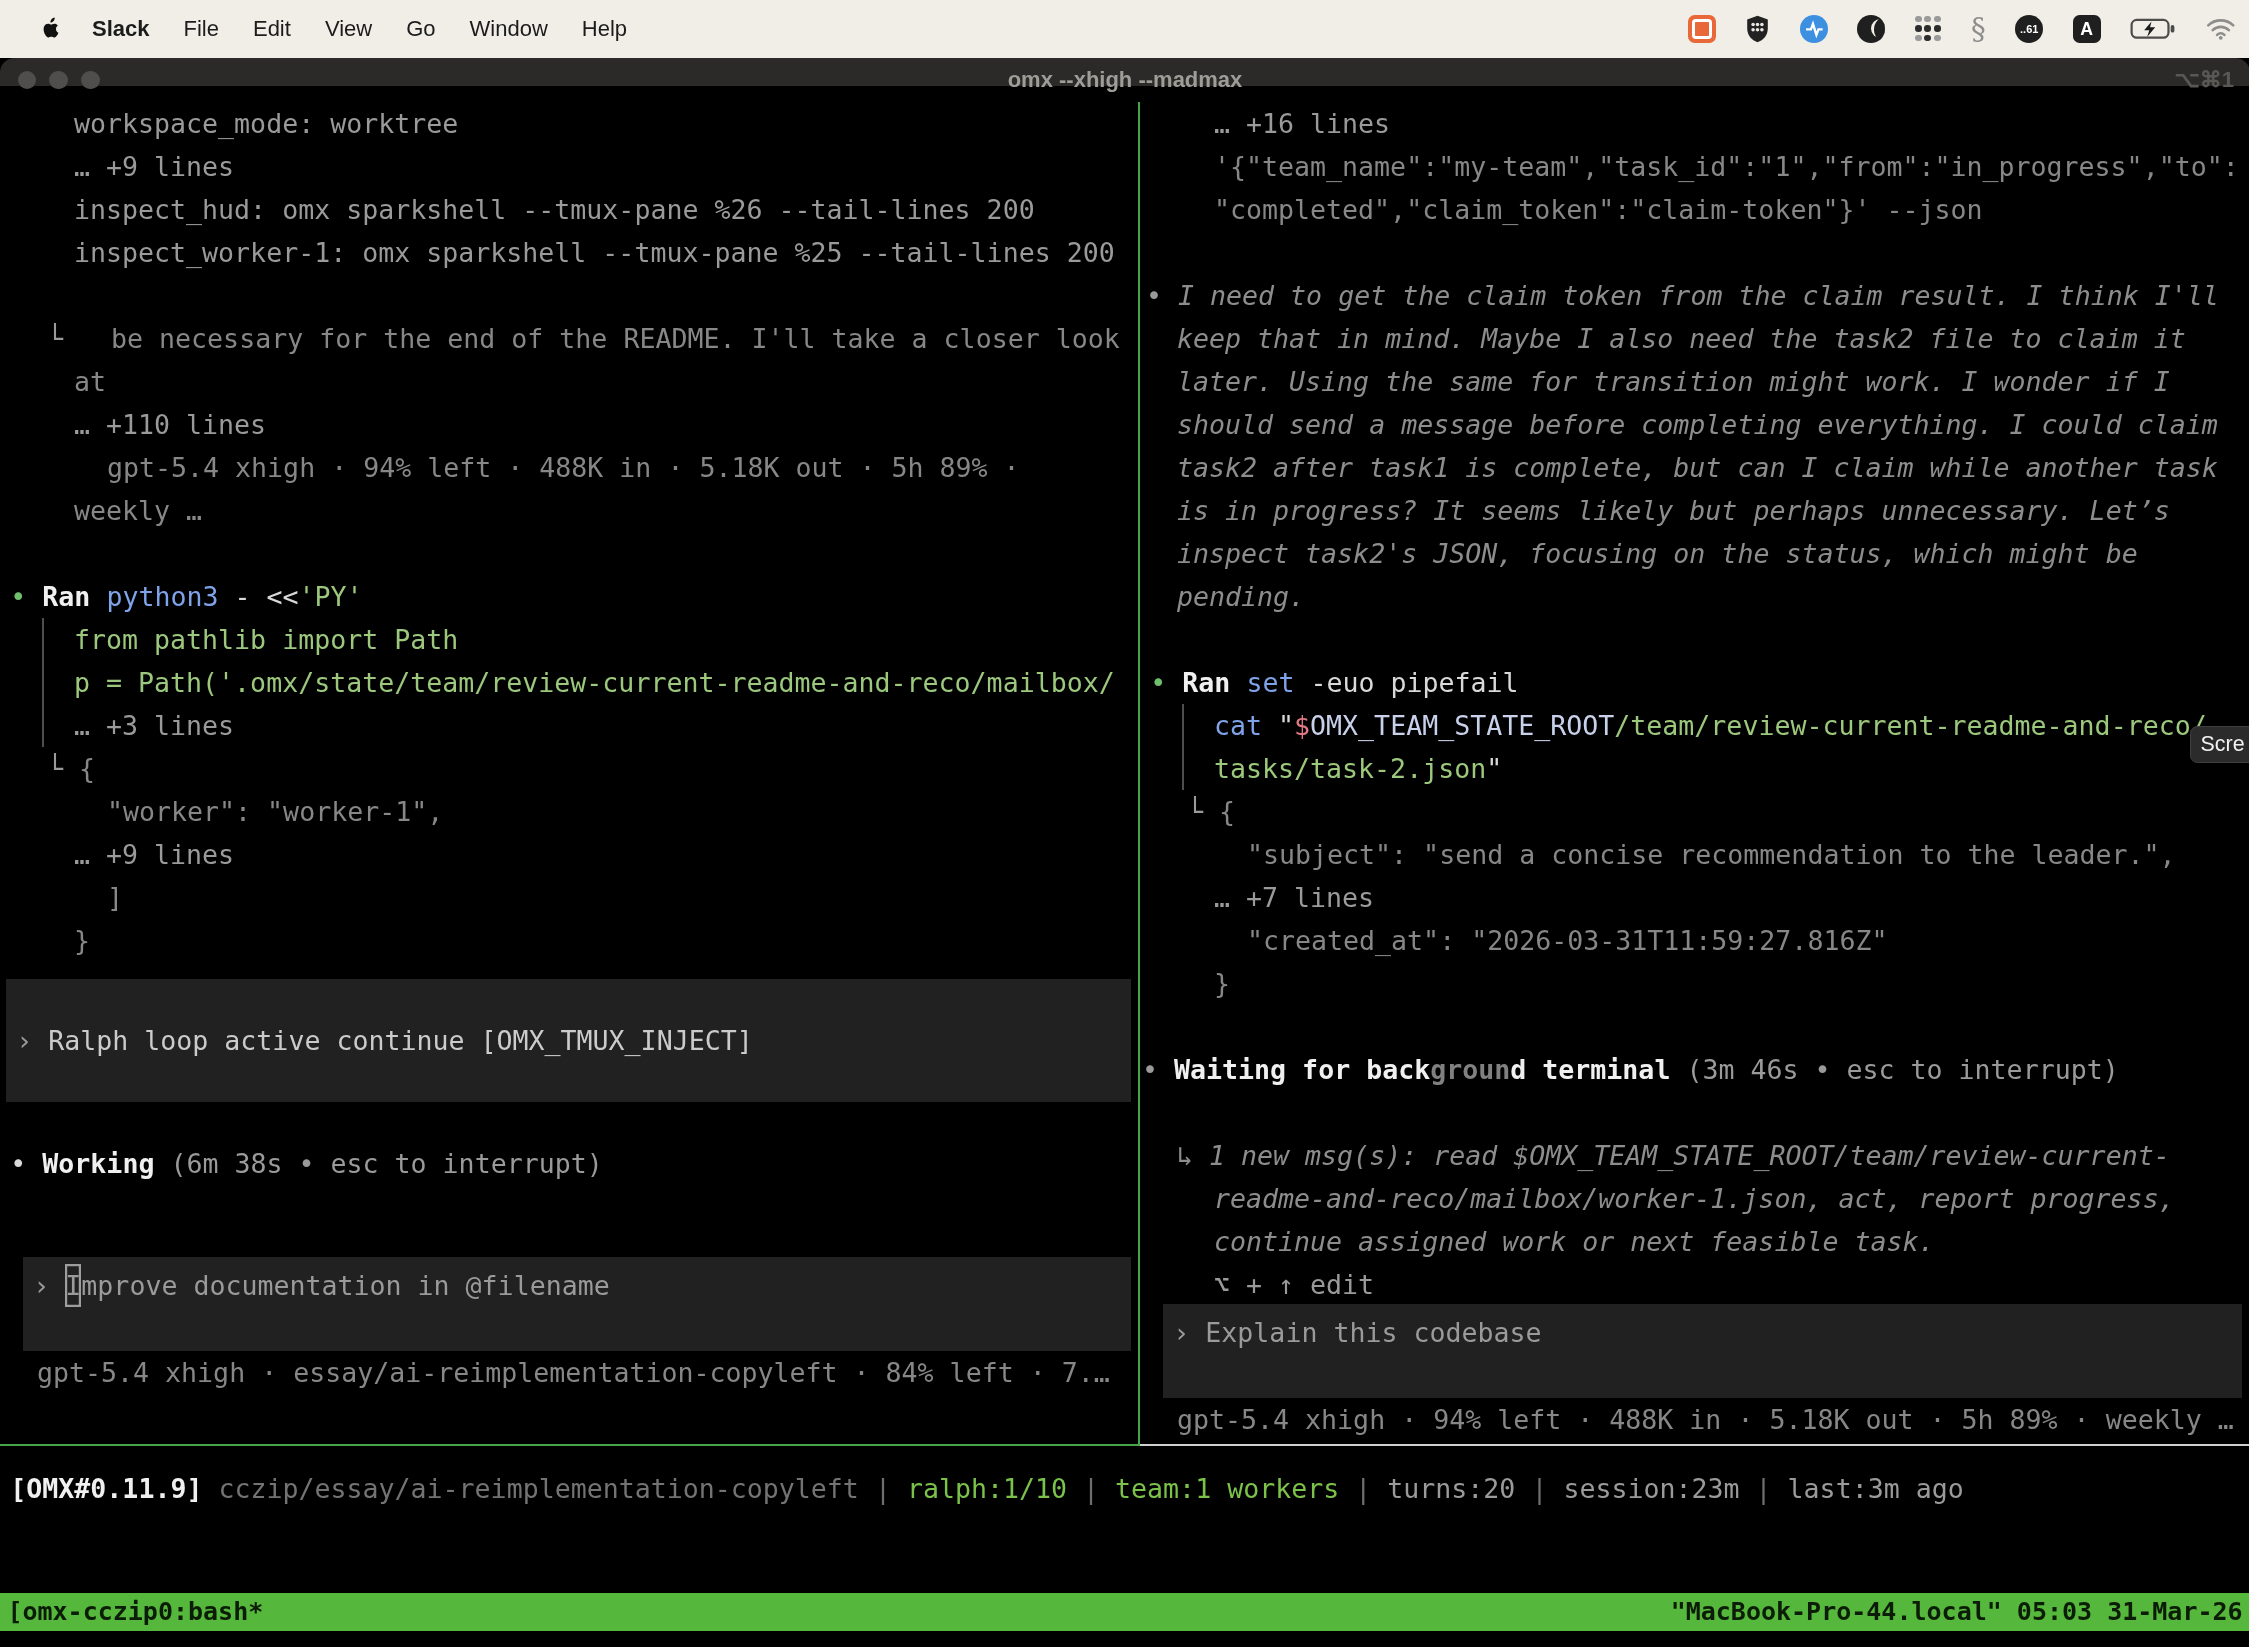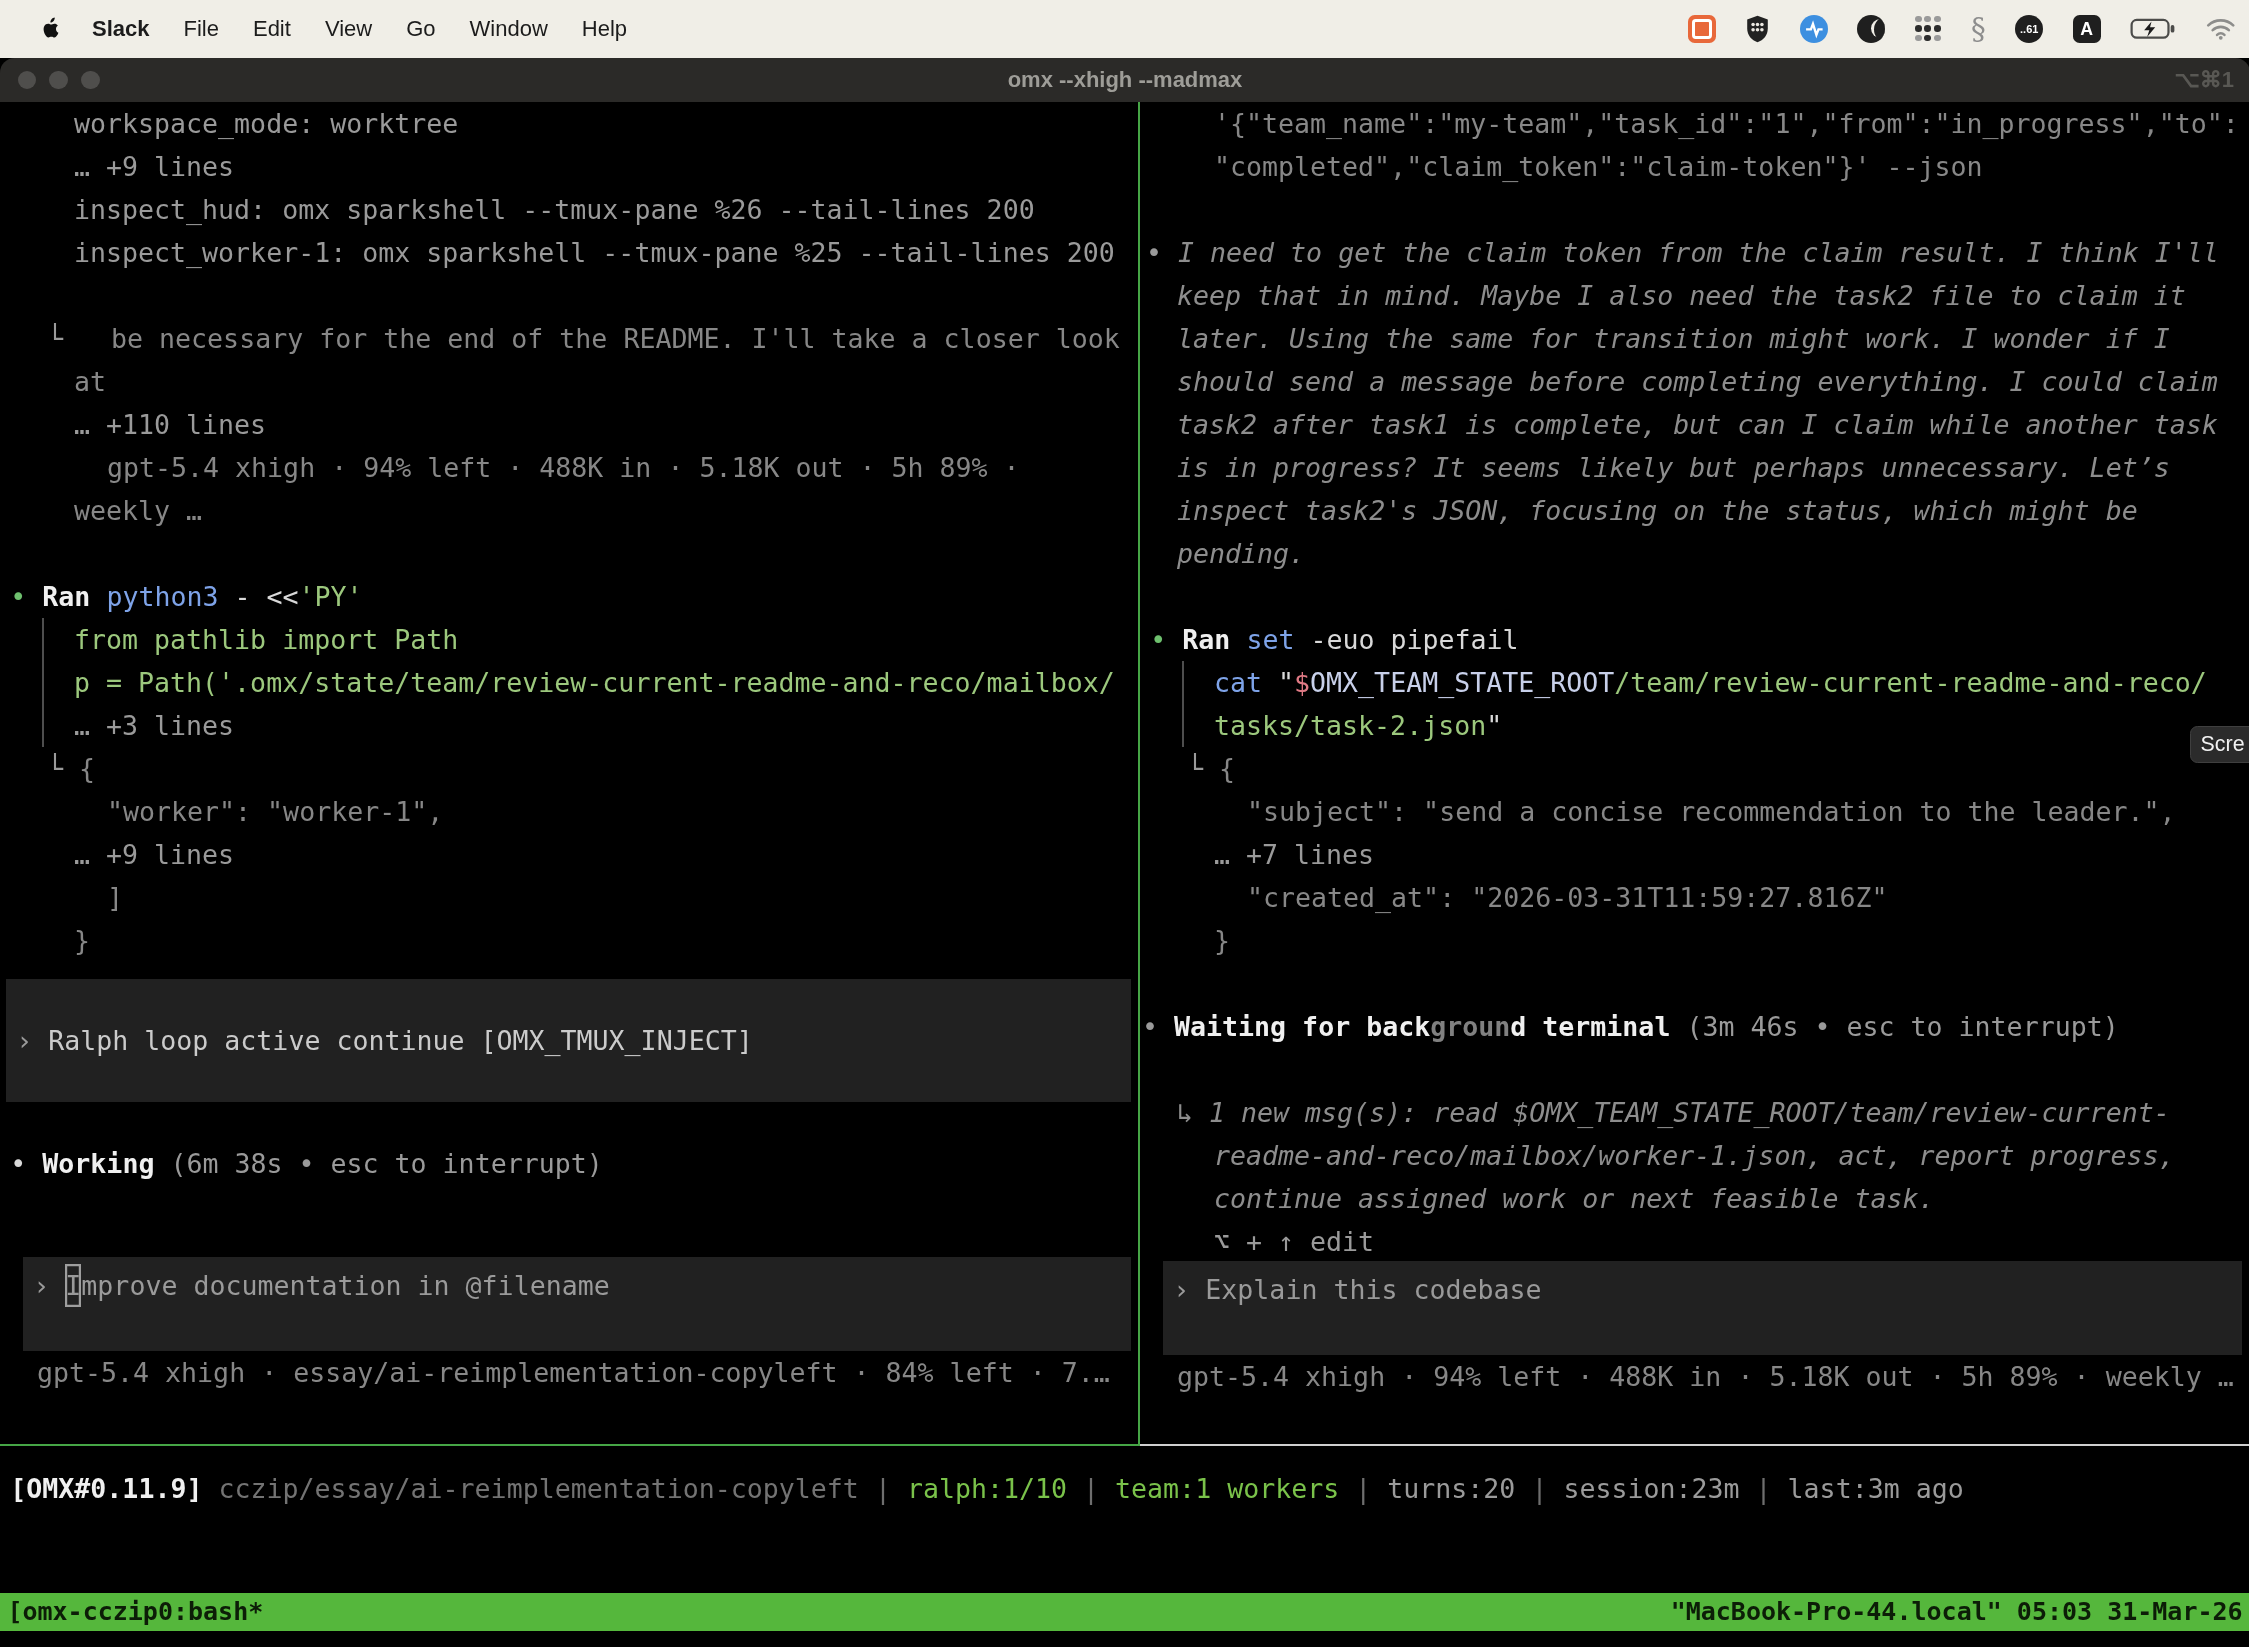--- a/index.html
+++ b/index.html
@@ -15,21 +15,21 @@
   .status-icons{margin-left:auto;display:flex;align-items:center;gap:29.5px;padding-right:14.8px;}
   .sicon{display:flex;align-items:center;justify-content:center;}
   .ic-box{width:28px;height:28px;border-radius:6.6px;display:flex;align-items:center;justify-content:center;}
   .ic-circle{width:28px;height:28px;border-radius:50%;display:flex;align-items:center;justify-content:center;}
   .dotgrid{display:grid;grid-template-columns:repeat(3,7.4px);grid-template-rows:repeat(3,7.4px);gap:2.2px;}
   .dotgrid i{width:6.6px;height:6.6px;border-radius:50%;}
 
   
   .window{position:absolute;left:0;top:58px;width:2250px;height:1590px;background:#000;
     border-radius:14.8px 14.8px 0 0;overflow:hidden;}
-  .titlebar{position:absolute;left:0;top:0;width:100%;height:44px;background:#2b2a28;
+  .titlebar{position:absolute;left:0;top:0;width:100%;height:28px;background:#2b2a28;
     font-family:"Liberation Sans",sans-serif;}
   .traffic-lights{position:absolute;left:17.7px;top:12.5px;display:flex;gap:13.3px;}
   .traffic-lights i{width:18.5px;height:18.5px;border-radius:50%;background:#4f4e4c;display:block;}
   .win-title{position:absolute;left:0;right:0;top:0;height:44px;line-height:44px;text-align:center;
     color:#9e9d98;font-size:22px;font-weight:600;}
   .win-shortcut{position:absolute;right:16px;top:0;height:44px;line-height:44px;color:#595854;
     font-size:22px;font-weight:700;}
 
   
   .content{position:absolute;left:0;top:44px;width:2250px;height:1344px;
@@ -203,20 +203,21 @@
         </div>
         <div class="line working-line" style="padding-left:10.3px" id="working-line"><span class="w">• </span><span class="b">Working </span><span class="g">(6m 38s • esc to interrupt)</span></div>
         <div class="panel inputbox input-margin-left">
           <div class="line" style="padding-left:10.3px"><span class="g">› </span><span class="cursor">I</span><span class="g">mprove documentation in @filename</span></div>
         </div>
         <div class="line d" style="padding-left:37px">gpt-5.4 xhigh · essay/ai-reimplementation-copyleft · 84% left · 7.…</div>
       </div>
 
       <div class="pane right">
         <div id="right-lines">
+            <div class="line" style="padding-left: 74px;"><span class="g">… +16 lines</span></div>
             <div class="line" style="padding-left: 74px;"><span class="d">'{"team_name":"my-team","task_id":"1","from":"in_progress","to":</span></div>
             <div class="line" style="padding-left: 74px;"><span class="d">"completed","claim_token":"claim-token"}' --json</span></div>
             <div class="line" style="padding-left: 10.3px;"></div>
             <div class="line" style="padding-left: 6px;"><span class="g">• </span><span class="it">I need to get the claim token from the claim result. I think I'll</span></div>
             <div class="line" style="padding-left: 37px;"><span class="it">keep that in mind. Maybe I also need the task2 file to claim it</span></div>
             <div class="line" style="padding-left: 37px;"><span class="it">later. Using the same for transition might work. I wonder if I</span></div>
             <div class="line" style="padding-left: 37px;"><span class="it">should send a message before completing everything. I could claim</span></div>
             <div class="line" style="padding-left: 37px;"><span class="it">task2 after task1 is complete, but can I claim while another task</span></div>
             <div class="line" style="padding-left: 37px;"><span class="it">is in progress? It seems likely but perhaps unnecessary. Let’s</span></div>
             <div class="line" style="padding-left: 37px;"><span class="it">inspect task2's JSON, focusing on the status, which might be</span></div>

